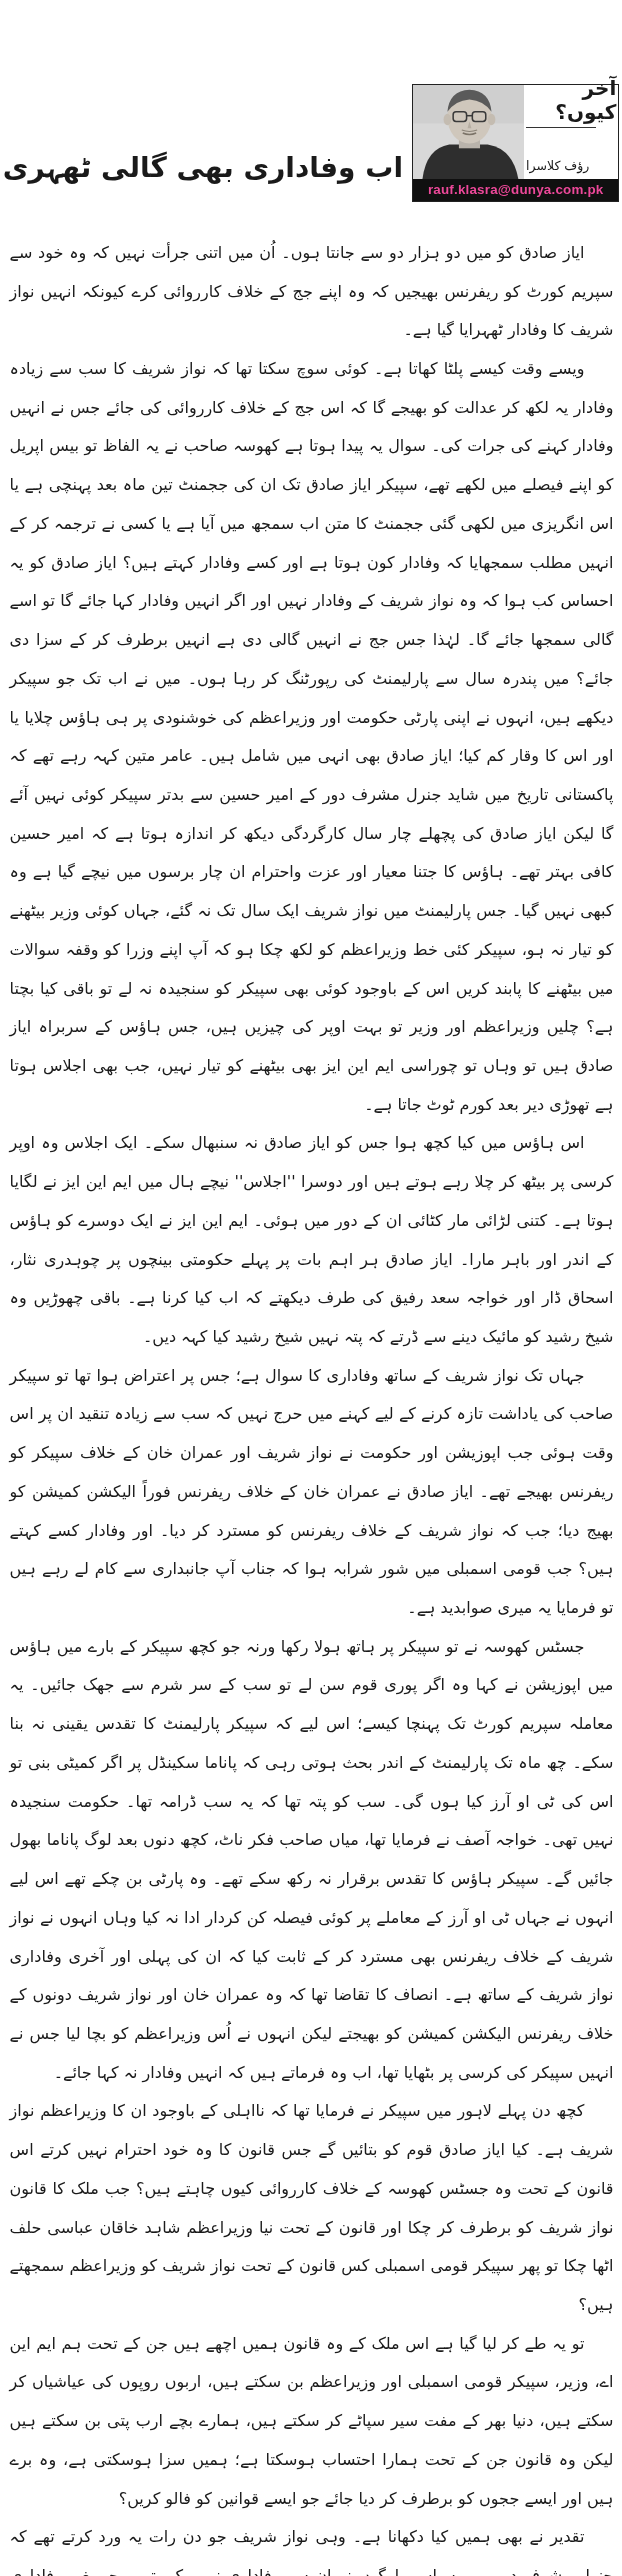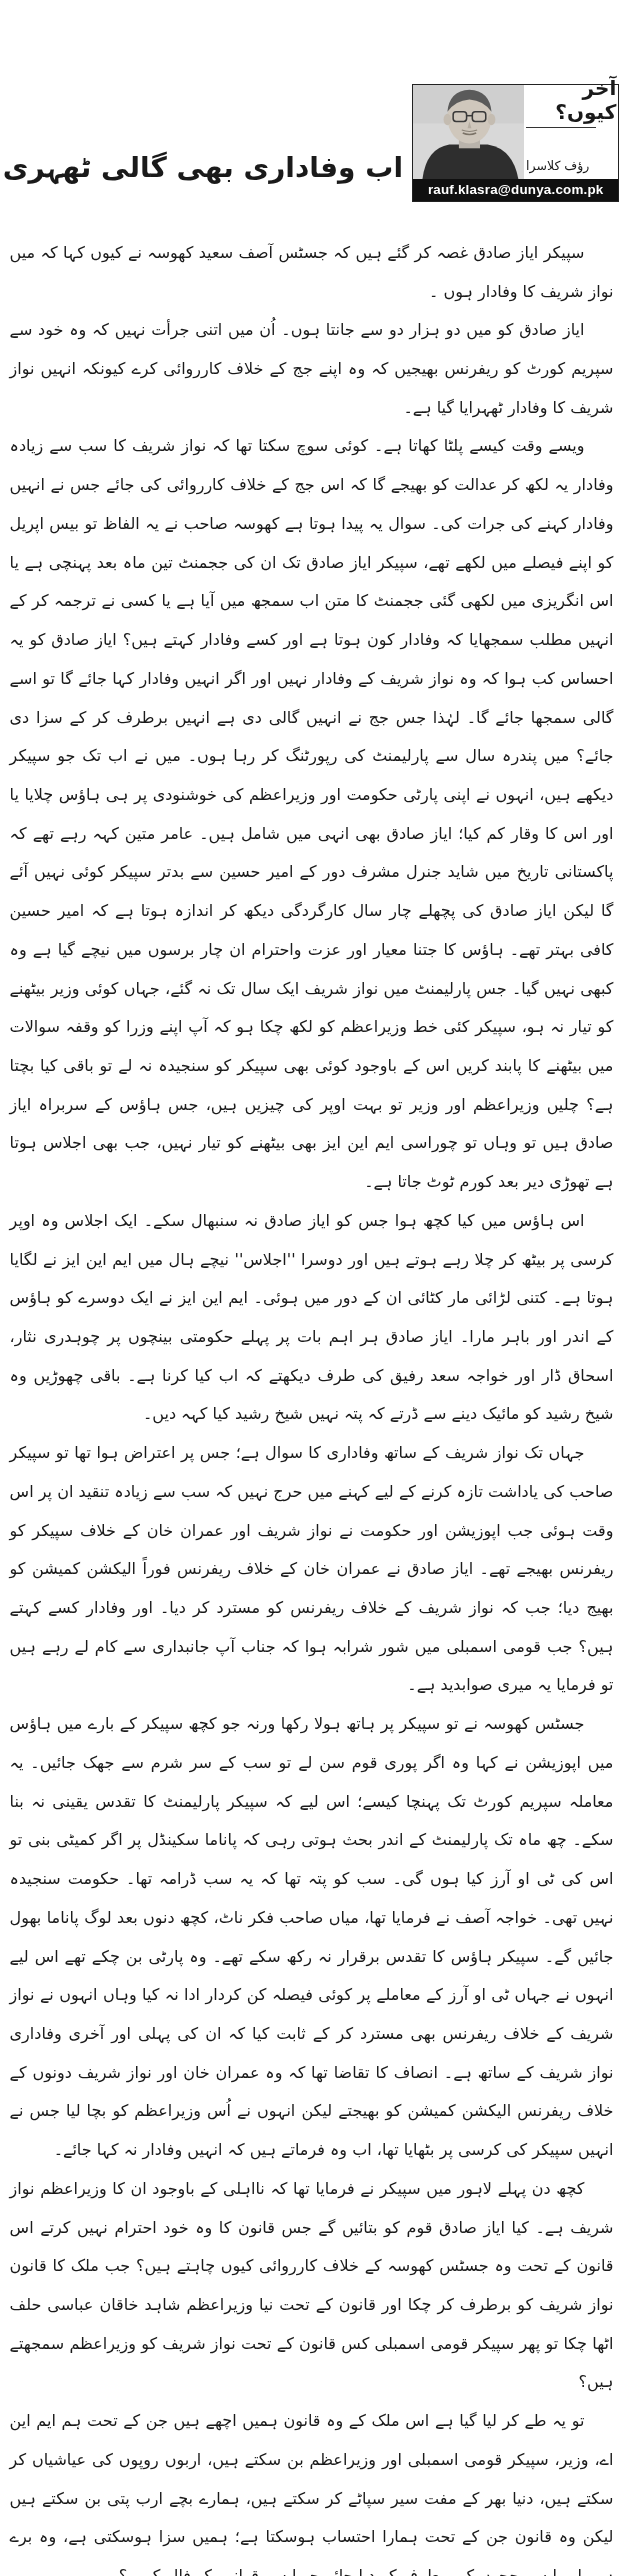--- a/index.html
+++ b/index.html
@@ -36,21 +36,21 @@
     font-size: 20px;
     font-weight: bold;
     letter-spacing: -0.5px;
   }
   .masthead-rule { width: 78%; border-top: 1.4px solid #333; margin: 3.8px 0 2.9px 0; }
   .author-name { font-size: 12.5px; margin-top: 27px; }
   .photo { width: 111px; height: 94px; overflow: hidden; flex: none; }
   .photo svg { display: block; width: 100%; height: 100%; }
   .email-bar {
     background: #101010;
-    color: #ffffff;
+    color: #ec4899;
     font-family: "Liberation Sans", sans-serif;
     font-weight: bold;
     font-size: 13.4px;
     text-align: center;
     padding: 2.9px 0 3.8px 0;
     letter-spacing: 0.2px;
   }
   .article-title {
     position: absolute;
     top: 151px;
@@ -113,21 +113,20 @@
       </div>
     </div>
     <div class="email-bar">rauf.klasra@dunya.com.pk</div>
   </div>
 
   <h1 class="article-title">اب وفاداری بھی گالی ٹھہری۔۔!</h1>
 
 </header>
 
 <main class="article-body">
-  <p>سپیکر ایاز صادق غصہ کر گئے ہیں کہ جسٹس آصف سعید کھوسہ نے کیوں کہا کہ میں نواز شریف کا وفادار ہوں ۔</p>
   <p>ایاز صادق کو میں دو ہزار دو سے جانتا ہوں۔ اُن میں اتنی جرأت نہیں کہ وہ خود سے سپریم کورٹ کو ریفرنس بھیجیں کہ وہ اپنے جج کے خلاف کارروائی کرے کیونکہ انہیں نواز شریف کا وفادار ٹھہرایا گیا ہے۔</p>
   <p>ویسے وقت کیسے پلٹا کھاتا ہے۔ کوئی سوچ سکتا تھا کہ نواز شریف کا سب سے زیادہ وفادار یہ لکھ کر عدالت کو بھیجے گا کہ اس جج کے خلاف کارروائی کی جائے جس نے انہیں وفادار کہنے کی جرات کی۔ سوال یہ پیدا ہوتا ہے کھوسہ صاحب نے یہ الفاظ تو بیس اپریل کو اپنے فیصلے میں لکھے تھے، سپیکر ایاز صادق تک ان کی ججمنٹ تین ماہ بعد پہنچی ہے یا اس انگریزی میں لکھی گئی ججمنٹ کا متن اب سمجھ میں آیا ہے یا کسی نے ترجمہ کر کے انہیں مطلب سمجھایا کہ وفادار کون ہوتا ہے اور کسے وفادار کہتے ہیں؟ ایاز صادق کو یہ احساس کب ہوا کہ وہ نواز شریف کے وفادار نہیں اور اگر انہیں وفادار کہا جائے گا تو اسے گالی سمجھا جائے گا۔ لہٰذا جس جج نے انہیں گالی دی ہے انہیں برطرف کر کے سزا دی جائے؟ میں پندرہ سال سے پارلیمنٹ کی رپورٹنگ کر رہا ہوں۔ میں نے اب تک جو سپیکر دیکھے ہیں، انہوں نے اپنی پارٹی حکومت اور وزیراعظم کی خوشنودی پر ہی ہاؤس چلایا یا اور اس کا وقار کم کیا؛ ایاز صادق بھی انہی میں شامل ہیں۔ عامر متین کہہ رہے تھے کہ پاکستانی تاریخ میں شاید جنرل مشرف دور کے امیر حسین سے بدتر سپیکر کوئی نہیں آئے گا لیکن ایاز صادق کی پچھلے چار سال کارگردگی دیکھ کر اندازہ ہوتا ہے کہ امیر حسین کافی بہتر تھے۔ ہاؤس کا جتنا معیار اور عزت واحترام ان چار برسوں میں نیچے گیا ہے وہ کبھی نہیں گیا۔ جس پارلیمنٹ میں نواز شریف ایک سال تک نہ گئے، جہاں کوئی وزیر بیٹھنے کو تیار نہ ہو، سپیکر کئی خط وزیراعظم کو لکھ چکا ہو کہ آپ اپنے وزرا کو وقفہ سوالات میں بیٹھنے کا پابند کریں اس کے باوجود کوئی بھی سپیکر کو سنجیدہ نہ لے تو باقی کیا بچتا ہے؟ چلیں وزیراعظم اور وزیر تو بہت اوپر کی چیزیں ہیں، جس ہاؤس کے سربراہ ایاز صادق ہیں تو وہاں تو چوراسی ایم این ایز بھی بیٹھنے کو تیار نہیں، جب بھی اجلاس ہوتا ہے تھوڑی دیر بعد کورم ٹوٹ جاتا ہے۔</p>
   <p>اس ہاؤس میں کیا کچھ ہوا جس کو ایاز صادق نہ سنبھال سکے۔ ایک اجلاس وہ اوپر کرسی پر بیٹھ کر چلا رہے ہوتے ہیں اور دوسرا ''اجلاس'' نیچے ہال میں ایم این ایز نے لگایا ہوتا ہے۔ کتنی لڑائی مار کٹائی ان کے دور میں ہوئی۔ ایم این ایز نے ایک دوسرے کو ہاؤس کے اندر اور باہر مارا۔ ایاز صادق ہر اہم بات پر پہلے حکومتی بینچوں پر چوہدری نثار، اسحاق ڈار اور خواجہ سعد رفیق کی طرف دیکھتے کہ اب کیا کرنا ہے۔ باقی چھوڑیں وہ شیخ رشید کو مائیک دینے سے ڈرتے کہ پتہ نہیں شیخ رشید کیا کہہ دیں۔</p>
   <p>جہاں تک نواز شریف کے ساتھ وفاداری کا سوال ہے؛ جس پر اعتراض ہوا تھا تو سپیکر صاحب کی یاداشت تازہ کرنے کے لیے کہنے میں حرج نہیں کہ سب سے زیادہ تنقید ان پر اس وقت ہوئی جب اپوزیشن اور حکومت نے نواز شریف اور عمران خان کے خلاف سپیکر کو ریفرنس بھیجے تھے۔ ایاز صادق نے عمران خان کے خلاف ریفرنس فوراً الیکشن کمیشن کو بھیج دیا؛ جب کہ نواز شریف کے خلاف ریفرنس کو مسترد کر دیا۔ اور وفادار کسے کہتے ہیں؟ جب قومی اسمبلی میں شور شرابہ ہوا کہ جناب آپ جانبداری سے کام لے رہے ہیں تو فرمایا یہ میری صوابدید ہے۔</p>
   <p>جسٹس کھوسہ نے تو سپیکر پر ہاتھ ہولا رکھا ورنہ جو کچھ سپیکر کے بارے میں ہاؤس میں اپوزیشن نے کہا وہ اگر پوری قوم سن لے تو سب کے سر شرم سے جھک جائیں۔ یہ معاملہ سپریم کورٹ تک پہنچا کیسے؛ اس لیے کہ سپیکر پارلیمنٹ کا تقدس یقینی نہ بنا سکے۔ چھ ماہ تک پارلیمنٹ کے اندر بحث ہوتی رہی کہ پاناما سکینڈل پر اگر کمیٹی بنی تو اس کی ٹی او آرز کیا ہوں گی۔ سب کو پتہ تھا کہ یہ سب ڈرامہ تھا۔ حکومت سنجیدہ نہیں تھی۔ خواجہ آصف نے فرمایا تھا، میاں صاحب فکر ناٹ، کچھ دنوں بعد لوگ پاناما بھول جائیں گے۔ سپیکر ہاؤس کا تقدس برقرار نہ رکھ سکے تھے۔ وہ پارٹی بن چکے تھے اس لیے انہوں نے جہاں ٹی او آرز کے معاملے پر کوئی فیصلہ کن کردار ادا نہ کیا وہاں انہوں نے نواز شریف کے خلاف ریفرنس بھی مسترد کر کے ثابت کیا کہ ان کی پہلی اور آخری وفاداری نواز شریف کے ساتھ ہے۔ انصاف کا تقاضا تھا کہ وہ عمران خان اور نواز شریف دونوں کے خلاف ریفرنس الیکشن کمیشن کو بھیجتے لیکن انہوں نے اُس وزیراعظم کو بچا لیا جس نے انہیں سپیکر کی کرسی پر بٹھایا تھا، اب وہ فرماتے ہیں کہ انہیں وفادار نہ کہا جائے۔</p>
   <p>کچھ دن پہلے لاہور میں سپیکر نے فرمایا تھا کہ نااہلی کے باوجود ان کا وزیراعظم نواز شریف ہے۔ کیا ایاز صادق قوم کو بتائیں گے جس قانون کا وہ خود احترام نہیں کرتے اس قانون کے تحت وہ جسٹس کھوسہ کے خلاف کارروائی کیوں چاہتے ہیں؟ جب ملک کا قانون نواز شریف کو برطرف کر چکا اور قانون کے تحت نیا وزیراعظم شاہد خاقان عباسی حلف اٹھا چکا تو پھر سپیکر قومی اسمبلی کس قانون کے تحت نواز شریف کو وزیراعظم سمجھتے ہیں؟</p>
   <p>تو یہ طے کر لیا گیا ہے اس ملک کے وہ قانون ہمیں اچھے ہیں جن کے تحت ہم ایم این اے، وزیر، سپیکر قومی اسمبلی اور وزیراعظم بن سکتے ہیں، اربوں روپوں کی عیاشیاں کر سکتے ہیں، دنیا بھر کے مفت سیر سپاٹے کر سکتے ہیں، ہمارے بچے ارب پتی بن سکتے ہیں لیکن وہ قانون جن کے تحت ہمارا احتساب ہوسکتا ہے؛ ہمیں سزا ہوسکتی ہے، وہ برے ہیں اور ایسے ججوں کو برطرف کر دیا جائے جو ایسے قوانین کو فالو کریں؟</p>
   <p>تقدیر نے بھی ہمیں کیا دکھانا ہے۔ وہی نواز شریف جو دن رات یہ ورد کرتے تھے کہ جنرل مشرف دور میں سیاسی لوگوں نے ان سے وفاداری نہیں کی تھی، جو بغیر وفاداری کسی کو کوئی عہدہ تک نہیں دیتے تھے؛ وہ آج اپنے سپیکر کو خود سپریم کورٹ بھیج رہے ہیں کہ جاؤ سب کو بتاؤ کہ تم نواز شریف کے وفادار نہیں ہو۔ کیونکہ اس میں سیاسی فائدہ ہے۔ سیاسی فائدے کے لیے نواز شریف کچھ بھی کرنے کو تیار ہیں۔ ویسے داد دیں ایاز صادق جیسے وفاداروں کو جو چند دن پہلے لاہور میں فرما رہے تھے کہ نواز شریف آج بھی ان کا وزیراعظم ہے، آج ججز ہیں انہیں وفادار کیوں کہا گیا؟</p>
 
 </main>

